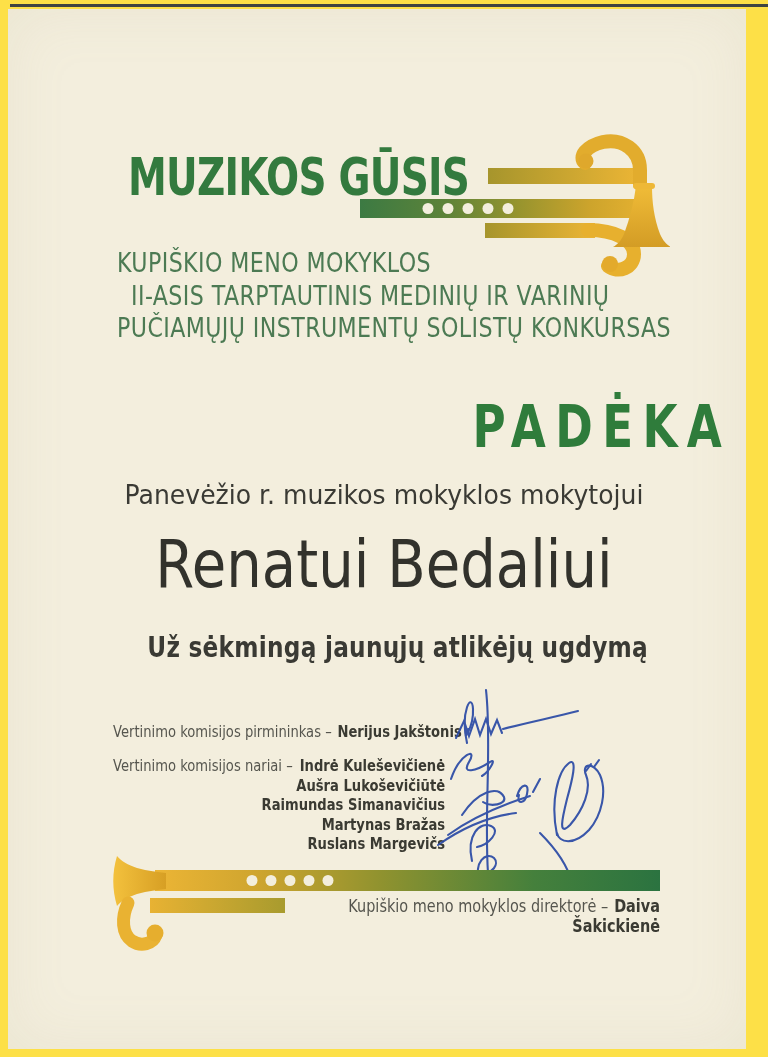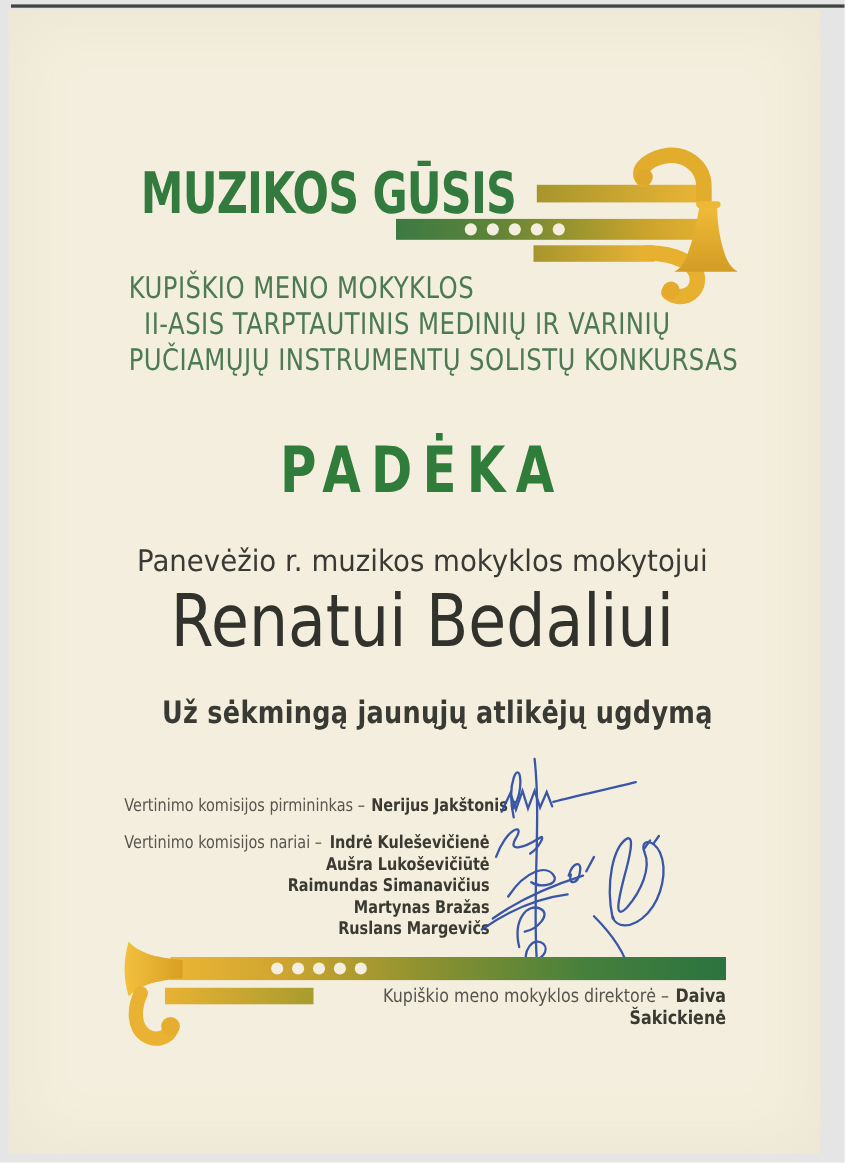--- a/index.html
+++ b/index.html
@@ -1,38 +1,38 @@
 <!DOCTYPE html>
 <html><head>
 <meta charset="utf-8">
 <style>
   html,body{margin:0;padding:0;background:#ffffff;}
-  .screen{position:relative;width:768px;height:1057px;background:#e5e5e5;overflow:hidden;
+  .screen{position:relative;width:768px;height:1057px;background:#fde047;overflow:hidden;
           font-family:"DejaVu Sans","Liberation Sans",sans-serif;}
   .scan-line{position:absolute;left:10px;top:4px;width:758px;height:3px;background:#3f4442;}
   .paper{position:absolute;left:8px;top:9px;width:738px;height:1040px;background:#f3eedd;
          box-shadow:inset 0 0 60px rgba(180,170,130,.12);}
   .abs{position:absolute;}
   .cx{display:inline-block;transform-origin:left top;white-space:nowrap;}
   
   .logo-title{left:128px;top:151px;font-size:52px;font-weight:700;letter-spacing:-1px;
               color:#337a3e;line-height:52px;}
   .logo-title .cx{transform:scaleX(.75);}
   .logo-year{left:130px;top:196px;font-size:23px;font-weight:700;letter-spacing:3.5px;
              color:#337a3e;line-height:24px;}
   .logo-year .cx{transform:scaleX(.85);}
   
   .hdr{left:117px;font-size:27px;font-weight:400;color:#4c7a53;line-height:27px;}
   .hdr .cx{transform:scaleX(.82);letter-spacing:.5px;}
   .hdr1{top:249px;} .hdr2{top:282px;margin-left:14px;} .hdr3{top:314px;}
   
   .center-row{left:0;right:0;text-align:center;}
-  .award-title{top:398px;font-size:58px;font-weight:700;color:#2f7c3b;line-height:58px;}
+  .award-title{top:398px;font-size:58px;font-weight:700;color:#2f7c3b;line-height:58px;text-align:right;}
   .award-title .cx{transform:scaleX(.78);transform-origin:center top;letter-spacing:12px;}
-  .intro{top:496px;font-size:27px;color:#3a3a34;line-height:30px;}
+  .intro{top:480px;font-size:27px;color:#3a3a34;line-height:30px;}
   .intro .cx{transform:scaleX(.93);transform-origin:center top;}
   .name-big{top:530px;font-size:66px;font-weight:400;color:#32322c;line-height:70px;}
   .name-big .cx{transform:scaleX(.85);transform-origin:center top;}
   .reason{top:632px;font-size:28px;font-weight:700;color:#3a3a34;line-height:32px;margin-left:27px;}
   .reason .cx{transform:scaleX(.83);transform-origin:center top;letter-spacing:.3px;}
   
   .small{font-size:16px;line-height:19.5px;color:#55554e;}
   .small b{font-weight:700;color:#3a3a32;}
   .chair-row{left:113px;top:722px;width:460px;}
   .chair-row .cx{transform:scaleX(.82);}

